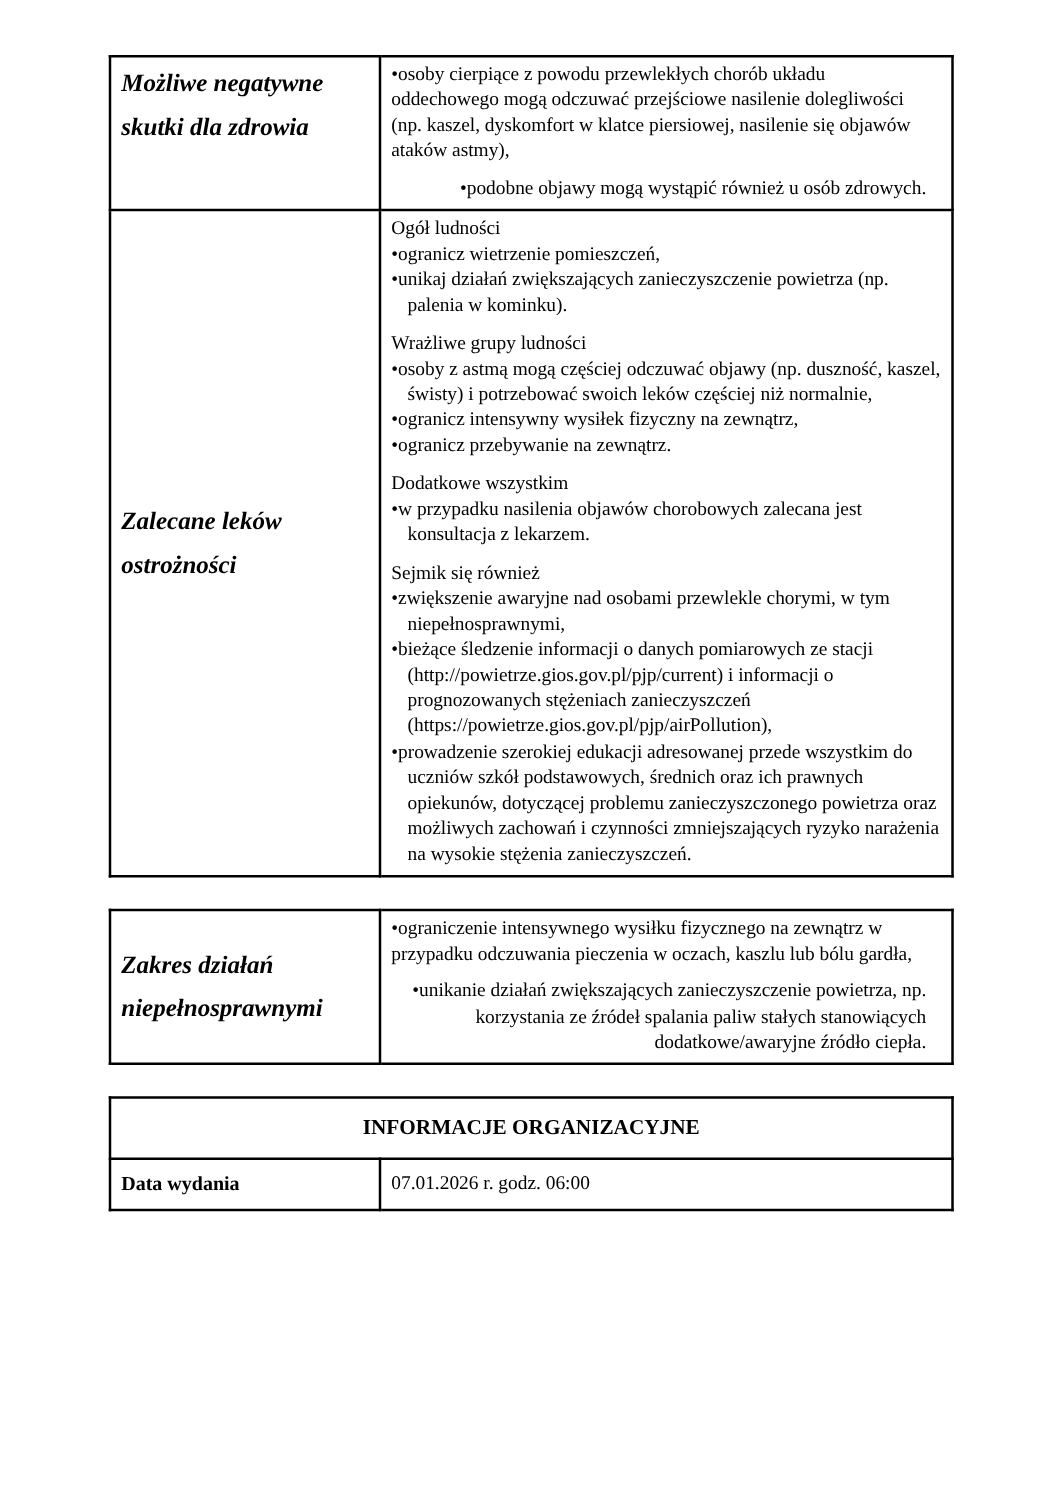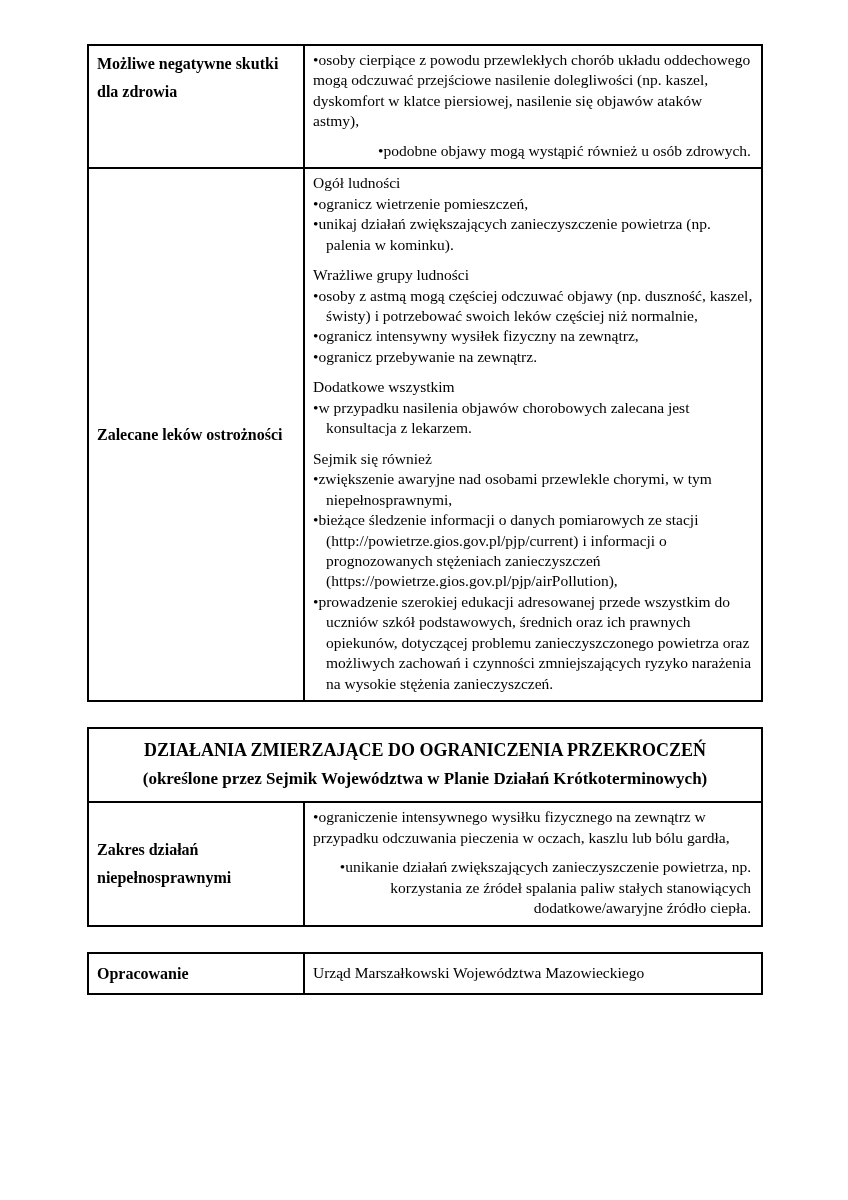--- a/index.html
+++ b/index.html
@@ -26,33 +26,34 @@
     border: 2px solid #000000;
     font-size: 15.5px;
     line-height: 1.32;
     text-align: left;
   }
   .col-label { width: 216px; }
   .col-value { width: 458px; }
 
   td.label-cell {
     font-weight: bold;
-    font-size: 16px;
+    font-size: 20px;
     line-height: 1.75;
     padding: 4px 7px 4px 8px;
     vertical-align: top;
+    font-style: italic;
   }
   td.label-cell.v-mid { vertical-align: middle; }
 
   td.value-cell {
     padding: 4px 8px 6px 8px;
     vertical-align: top;
   }
 
-  .para { margin: 0 2px 9px 0; }
+  .para { margin: 0 12px 9px 0; }
   .para:last-child { margin-bottom: 0; text-align: right; }
 
   .bullet-flat::before { content: "\2022 "; }
 
   .bullet-hang {
     padding-left: 13px;
     text-indent: -13px;
   }
   .bullet-hang::before { content: "\2022 "; }
 
@@ -143,43 +144,40 @@
 
   <div class="gap"></div>
 
   <table>
     <colgroup>
         <col class="col-label">
         <col class="col-value">
       </colgroup>
     <tbody>
       <tr>
-        <td class="banner-cell" colspan="2">
-          <div class="banner-line1">DZIAŁANIA ZMIERZAJĄCE DO OGRANICZENIA PRZEKROCZEŃ</div>
-          <div class="banner-line2">(określone przez Sejmik Województwa w Planie Działań Krótkoterminowych)</div>
-        </td>
-      </tr>
-      <tr>
         <td class="label-cell v-mid">Zakres działań niepełnosprawnymi</td>
         <td class="value-cell">
           <p class="para bullet-flat">ograniczenie intensywnego wysiłku fizycznego na zewnątrz w przypadku odczuwania pieczenia w oczach, kaszlu lub bólu gardła,</p>
           <p class="para bullet-flat">unikanie działań zwiększających zanieczyszczenie powietrza, np. korzystania ze źródeł spalania paliw stałych stanowiących dodatkowe/awaryjne źródło ciepła.</p>
         </td>
       </tr>
     </tbody>
   </table>
 
   <div class="gap"></div>
 
   <table>
     <colgroup>
         <col class="col-label">
         <col class="col-value">
       </colgroup>
     <tbody>
       <tr>
-        <td class="org-label-cell">Opracowanie</td>
-        <td class="org-value-cell">Urząd Marszałkowski Województwa Mazowieckiego</td>
+        <td class="org-title-cell" colspan="2">INFORMACJE ORGANIZACYJNE</td>
+      </tr>
+      <tr>
+        <td class="org-label-cell">Data wydania</td>
+        <td class="org-value-cell">07.01.2026 r. godz. 06:00</td>
       </tr>
     </tbody>
   </table>
 
 </div>
 
 </body></html>

